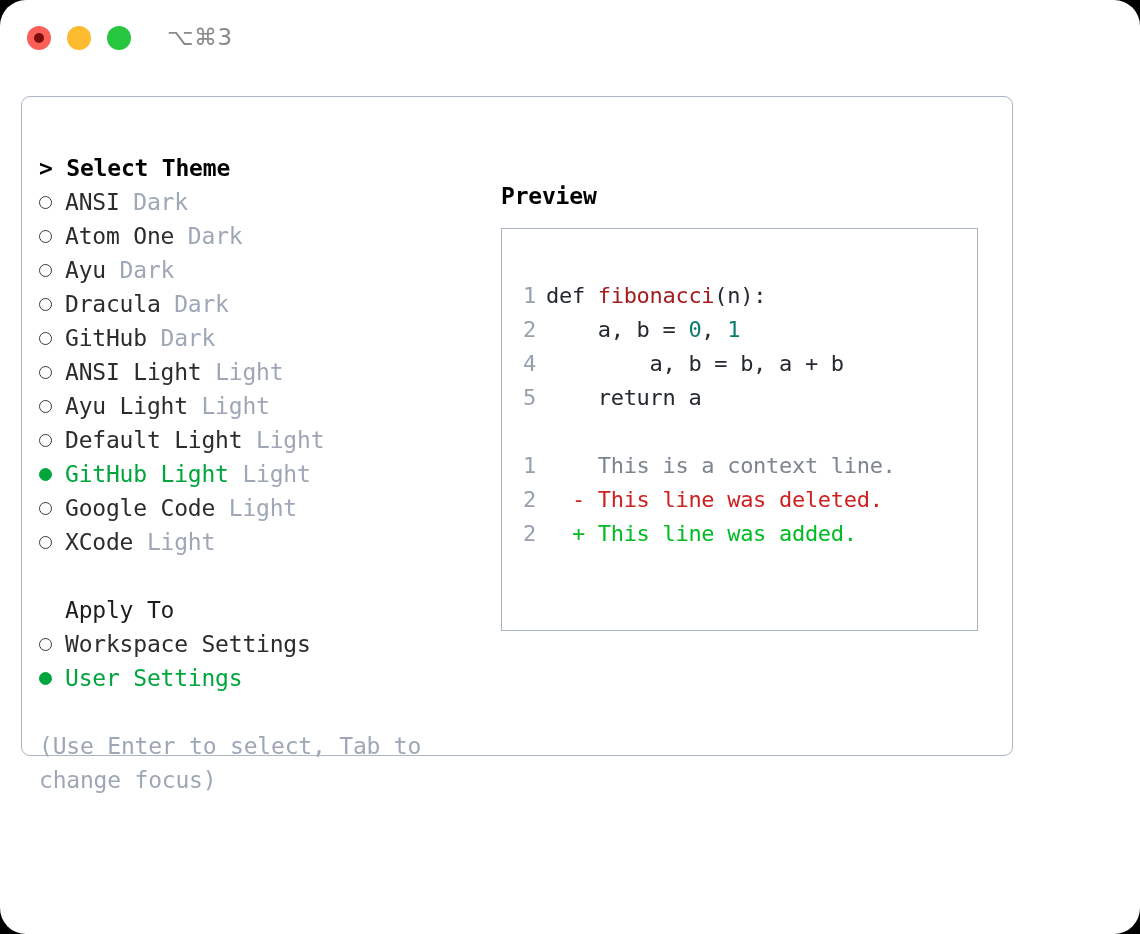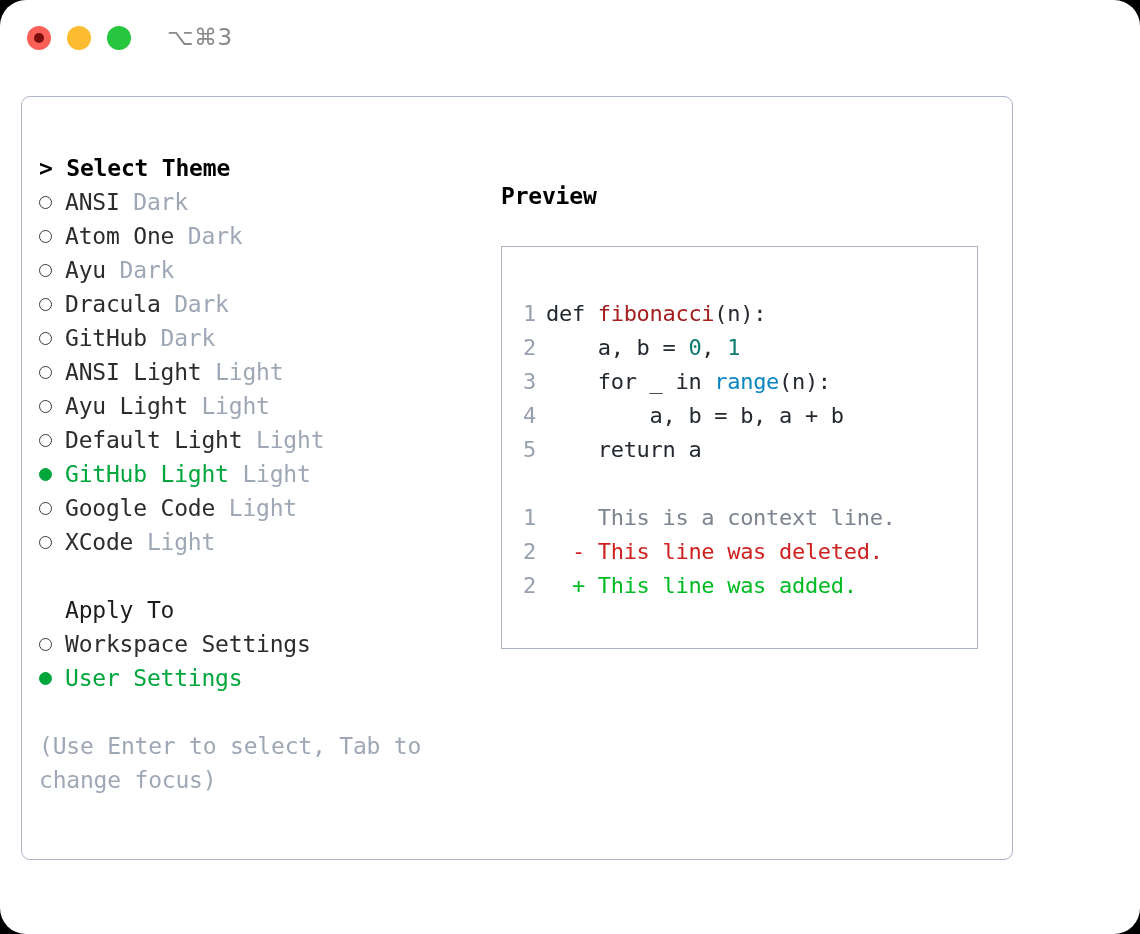--- a/index.html
+++ b/index.html
@@ -62,21 +62,21 @@
     font-family: "DejaVu Sans", "Liberation Sans", sans-serif;
     white-space: pre;
   }
 
   
   #panel {
     position: absolute;
     left: 21px;
     top: 96px;
     width: 992px;
-    height: 764px;
+    height: 660px;
     border: 1.5px solid #adb6c4;
     border-radius: 9px;
     box-sizing: border-box;
     background: #ffffff;
   }
 
   #panel-inner {
     position: absolute;
     left: 0; top: 0;
     width: 100%; height: 100%;
@@ -161,21 +161,21 @@
   }
   #preview-title {
     font-size: 23px;
     font-weight: bold;
     color: #000000;
     line-height: 34px;
     letter-spacing: -0.2px;
     margin-top: 28px;
   }
   #preview-box {
-    margin-top: 33px;
+    margin-top: 15px;
     width: 477px;
     height: 403px;
     border: 1.5px solid #a8b2c0;
     box-sizing: border-box;
     background: #ffffff;
     position: relative;
   }
   #code-area {
     position: absolute;
     left: 20px;
@@ -253,21 +253,20 @@
         <div id="hint">(Use Enter to select, Tab to change focus)</div>
       </div>
 
       <div id="right-col">
         <div id="preview-title">Preview</div>
         <div id="preview-box">
           <div id="code-area">
             <div id="code-lines">
                 <div class="code-line"><span class="lineno">1</span><span class="tok-def">def </span><span class="tok-fn">fibonacci</span><span class="tok-plain">(n):</span></div>
                 <div class="code-line"><span class="lineno">2</span><span class="tok-plain">    a, b = </span><span class="tok-num">0</span><span class="tok-plain">, </span><span class="tok-num">1</span></div>
-                <div class="code-line"><span class="lineno">3</span><span class="tok-plain">    for _ in </span><span class="tok-builtin">range</span><span class="tok-plain">(n):</span></div>
                 <div class="code-line"><span class="lineno">4</span><span class="tok-plain">        a, b = b, a + b</span></div>
                 <div class="code-line"><span class="lineno">5</span><span class="tok-plain">    return a</span></div>
               </div>
             <div class="blank-gap"></div>
             <div id="diff-lines">
                 <div class="code-line"><span class="lineno">1</span><span class="diff-ctx">    </span><span class="diff-ctx">This is a context line.</span></div>
                 <div class="code-line"><span class="lineno">2</span><span class="diff-del">  - </span><span class="diff-del">This line was deleted.</span></div>
                 <div class="code-line"><span class="lineno">2</span><span class="diff-add">  + </span><span class="diff-add">This line was added.</span></div>
               </div>
           </div>

